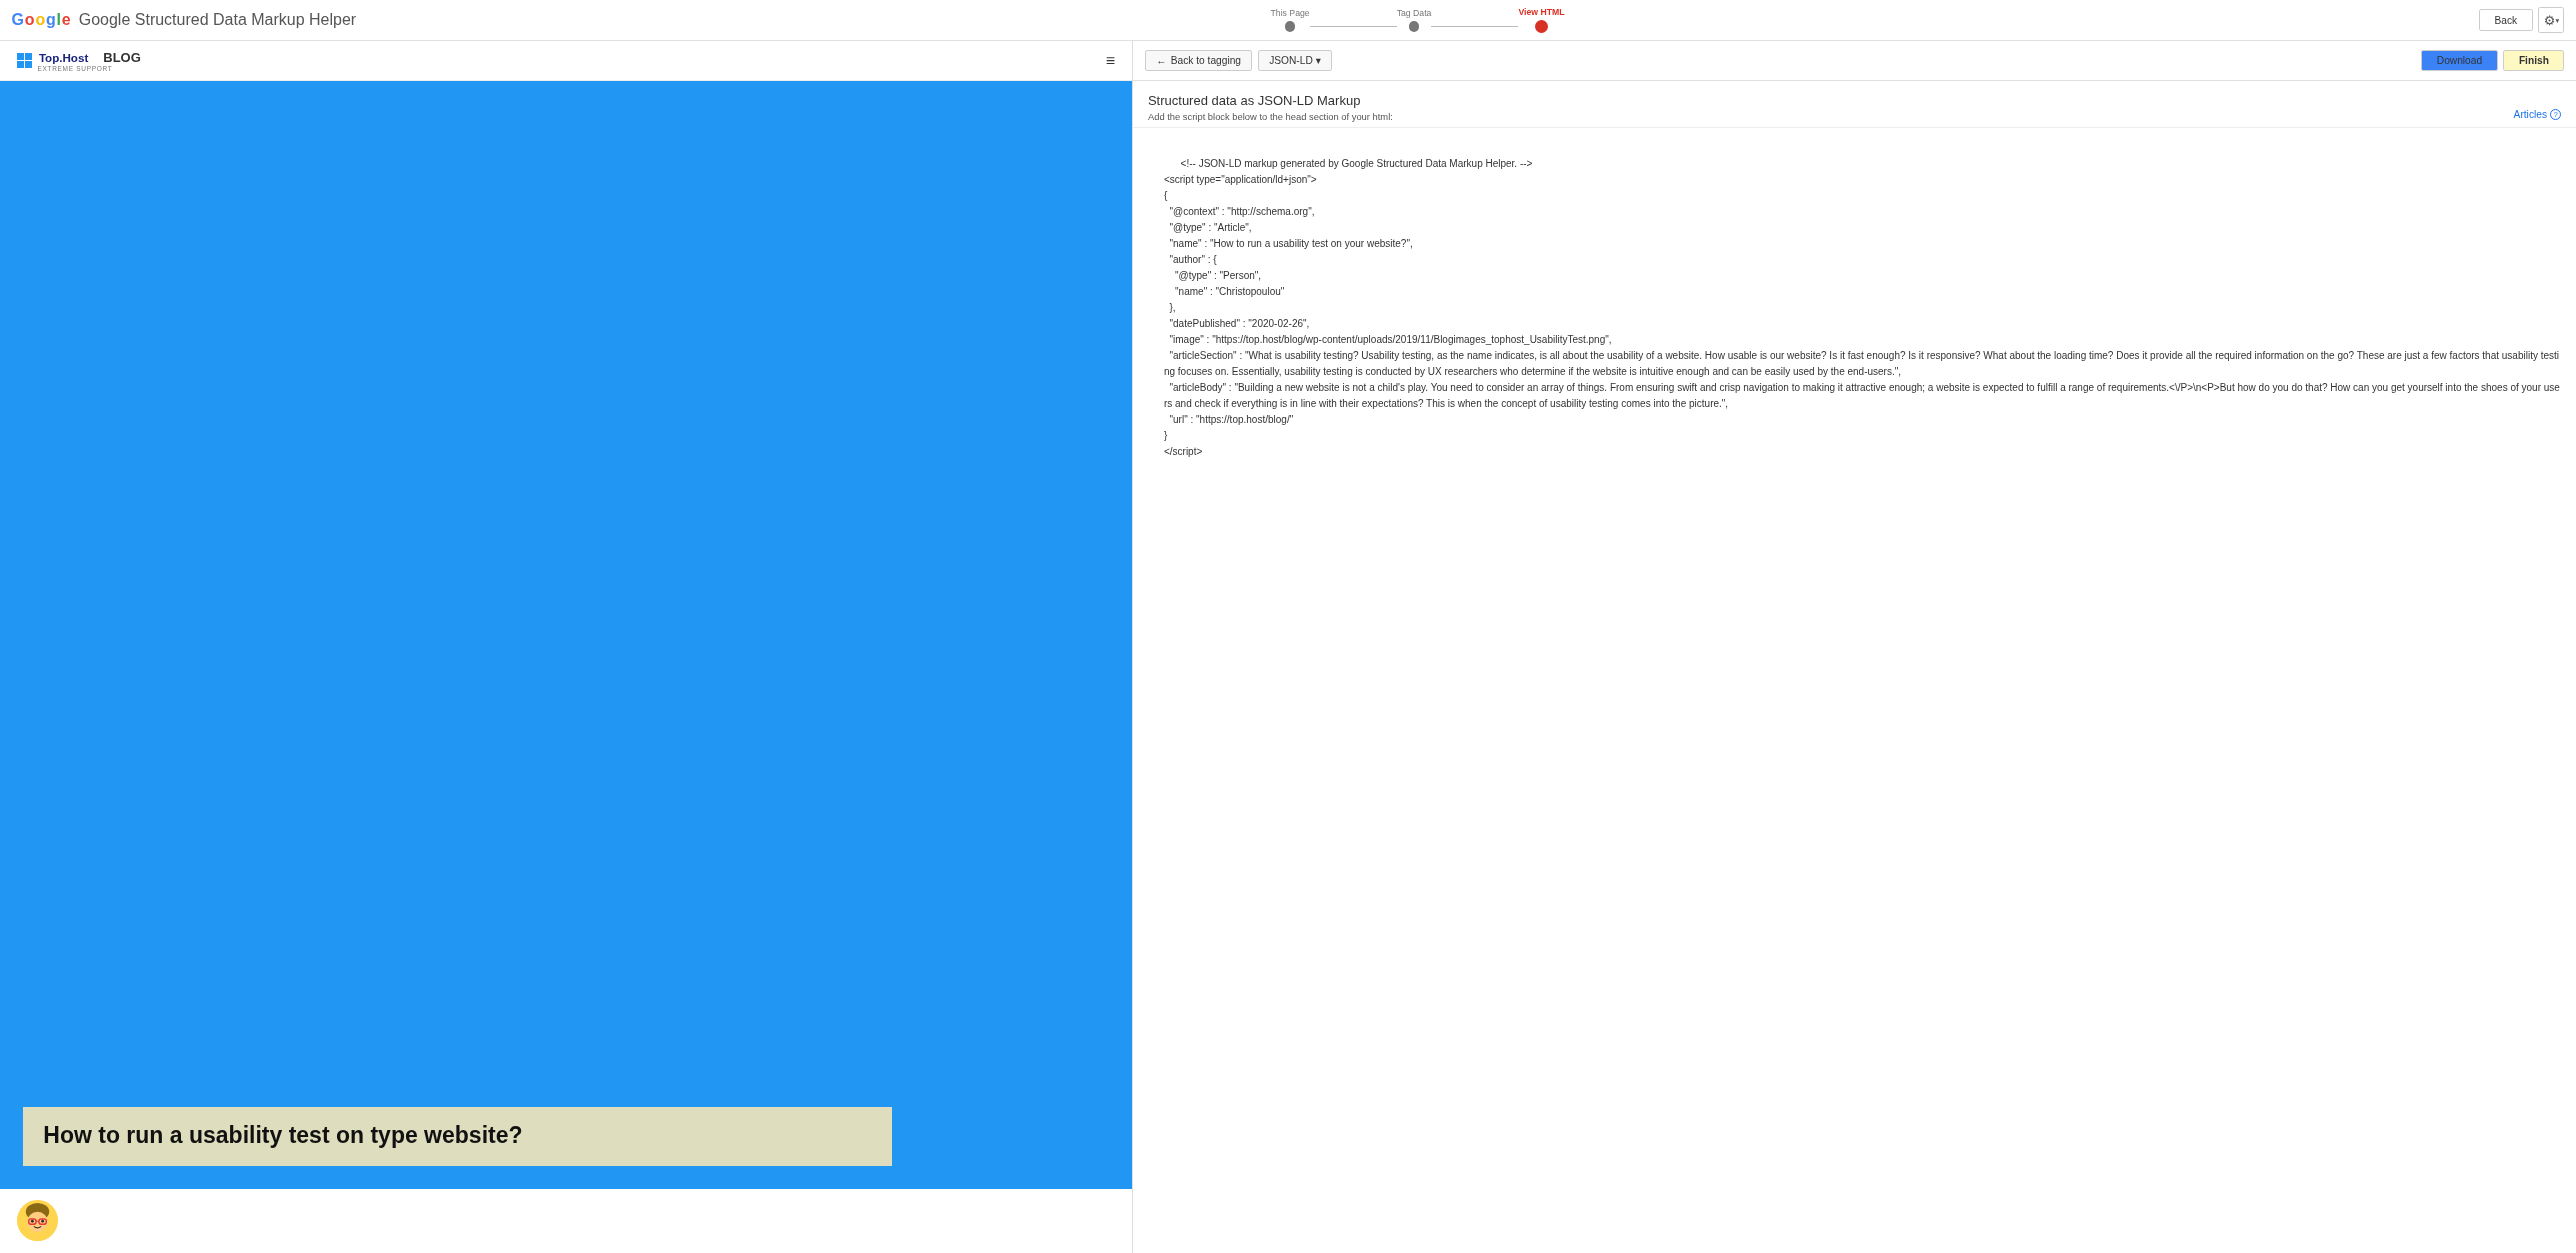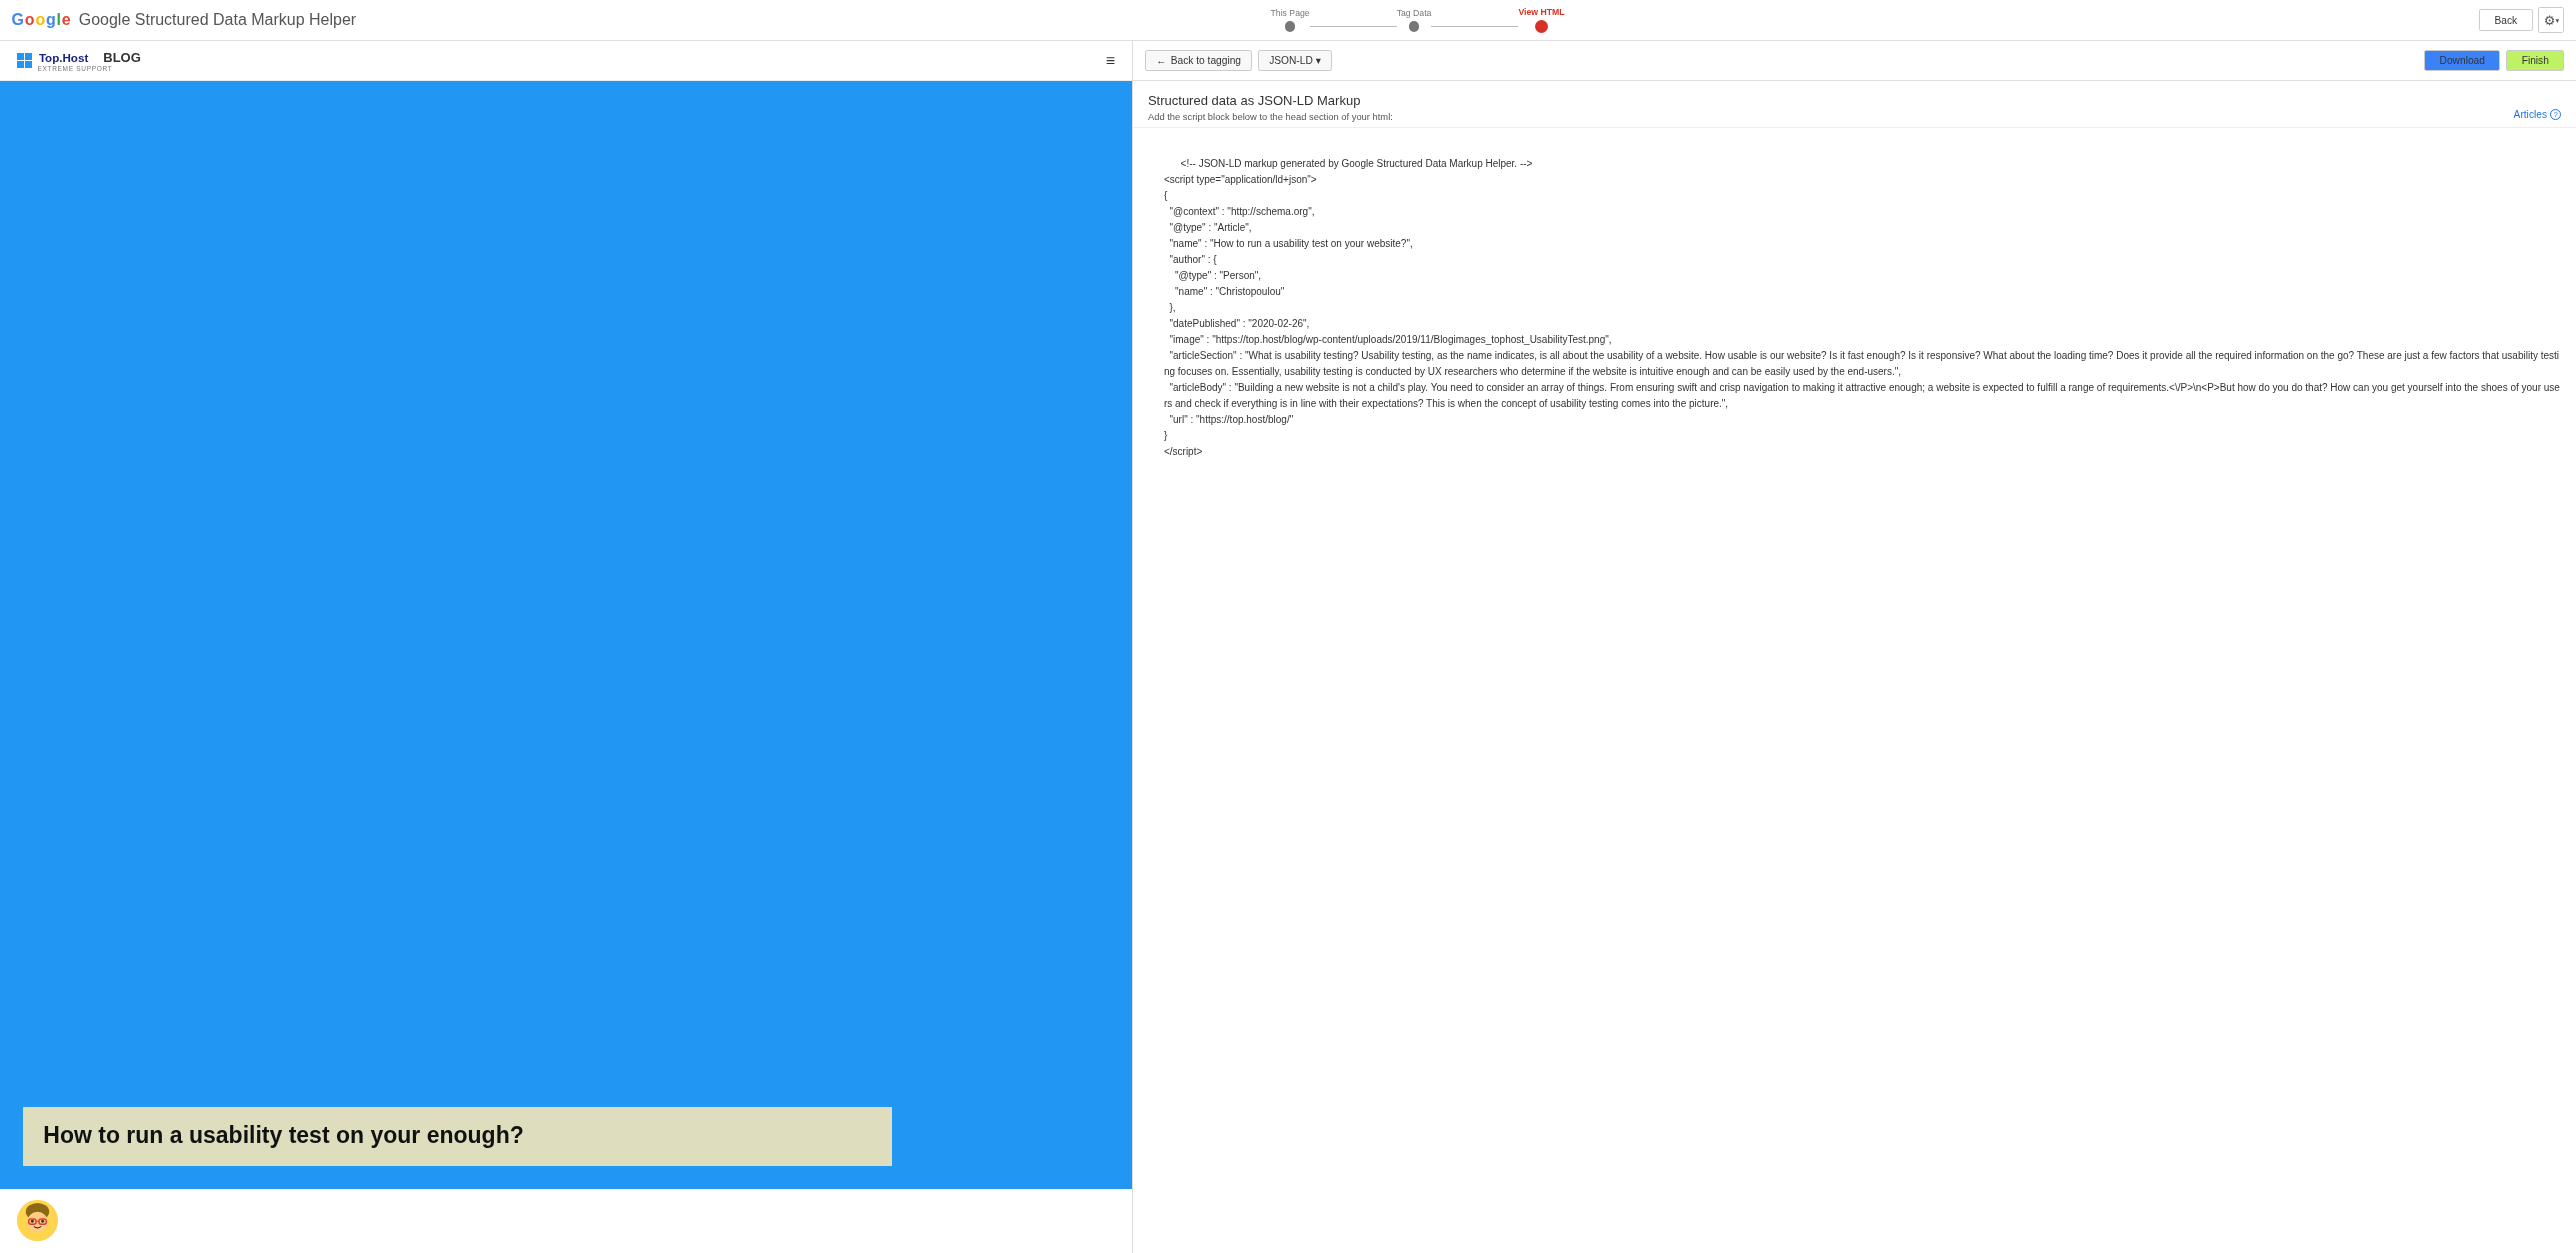--- a/index.html
+++ b/index.html
@@ -262,26 +262,27 @@
       border: 0.7px solid #ccc;
       background: #3b82f6;
       padding: 4.4px 14.5px;
       border-radius: 2.2px;
       cursor: pointer;
       font-size: 10.2px;
       color: #333;
     }
     .finish-btn {
       border: 0.7px solid #ccc;
-      background: #bef264;
+      background: #fef9c3;
       padding: 4.4px 14.5px;
       border-radius: 2.2px;
       cursor: pointer;
       font-size: 10.2px;
       color: #333;
+      font-weight: bold;
     }
 
     
     .json-header {
       padding: 11.6px 14.5px 5.8px;
       border-bottom: 0.7px solid #eee;
       display: flex;
       align-items: flex-start;
       justify-content: space-between;
     }
@@ -391,21 +392,21 @@
             <span class="blog-text">BLOG</span>
           </span>
           <span class="site-logo-sub" style="font-size:6.5px;color:#777;letter-spacing:0.7px;">EXTREME SUPPORT</span>
         </span>
       </div>
       <span class="hamburger">≡</span>
     </div>
 
     <div class="hero-area">
       <div class="hero-title-box">
-        <span class="hero-title">How to run a usability test on your enough?</span>
+        <span class="hero-title">How to run a usability test on type website?</span>
       </div>
     </div>
 
     <div class="author-area">
       <div class="avatar">
 
         <svg width="41" height="41" viewBox="0 0 56 56">
           <circle cx="28" cy="28" r="28" fill="#FFD54F"></circle>
 
           <ellipse cx="28" cy="16" rx="16" ry="12" fill="#8B6914"></ellipse>

